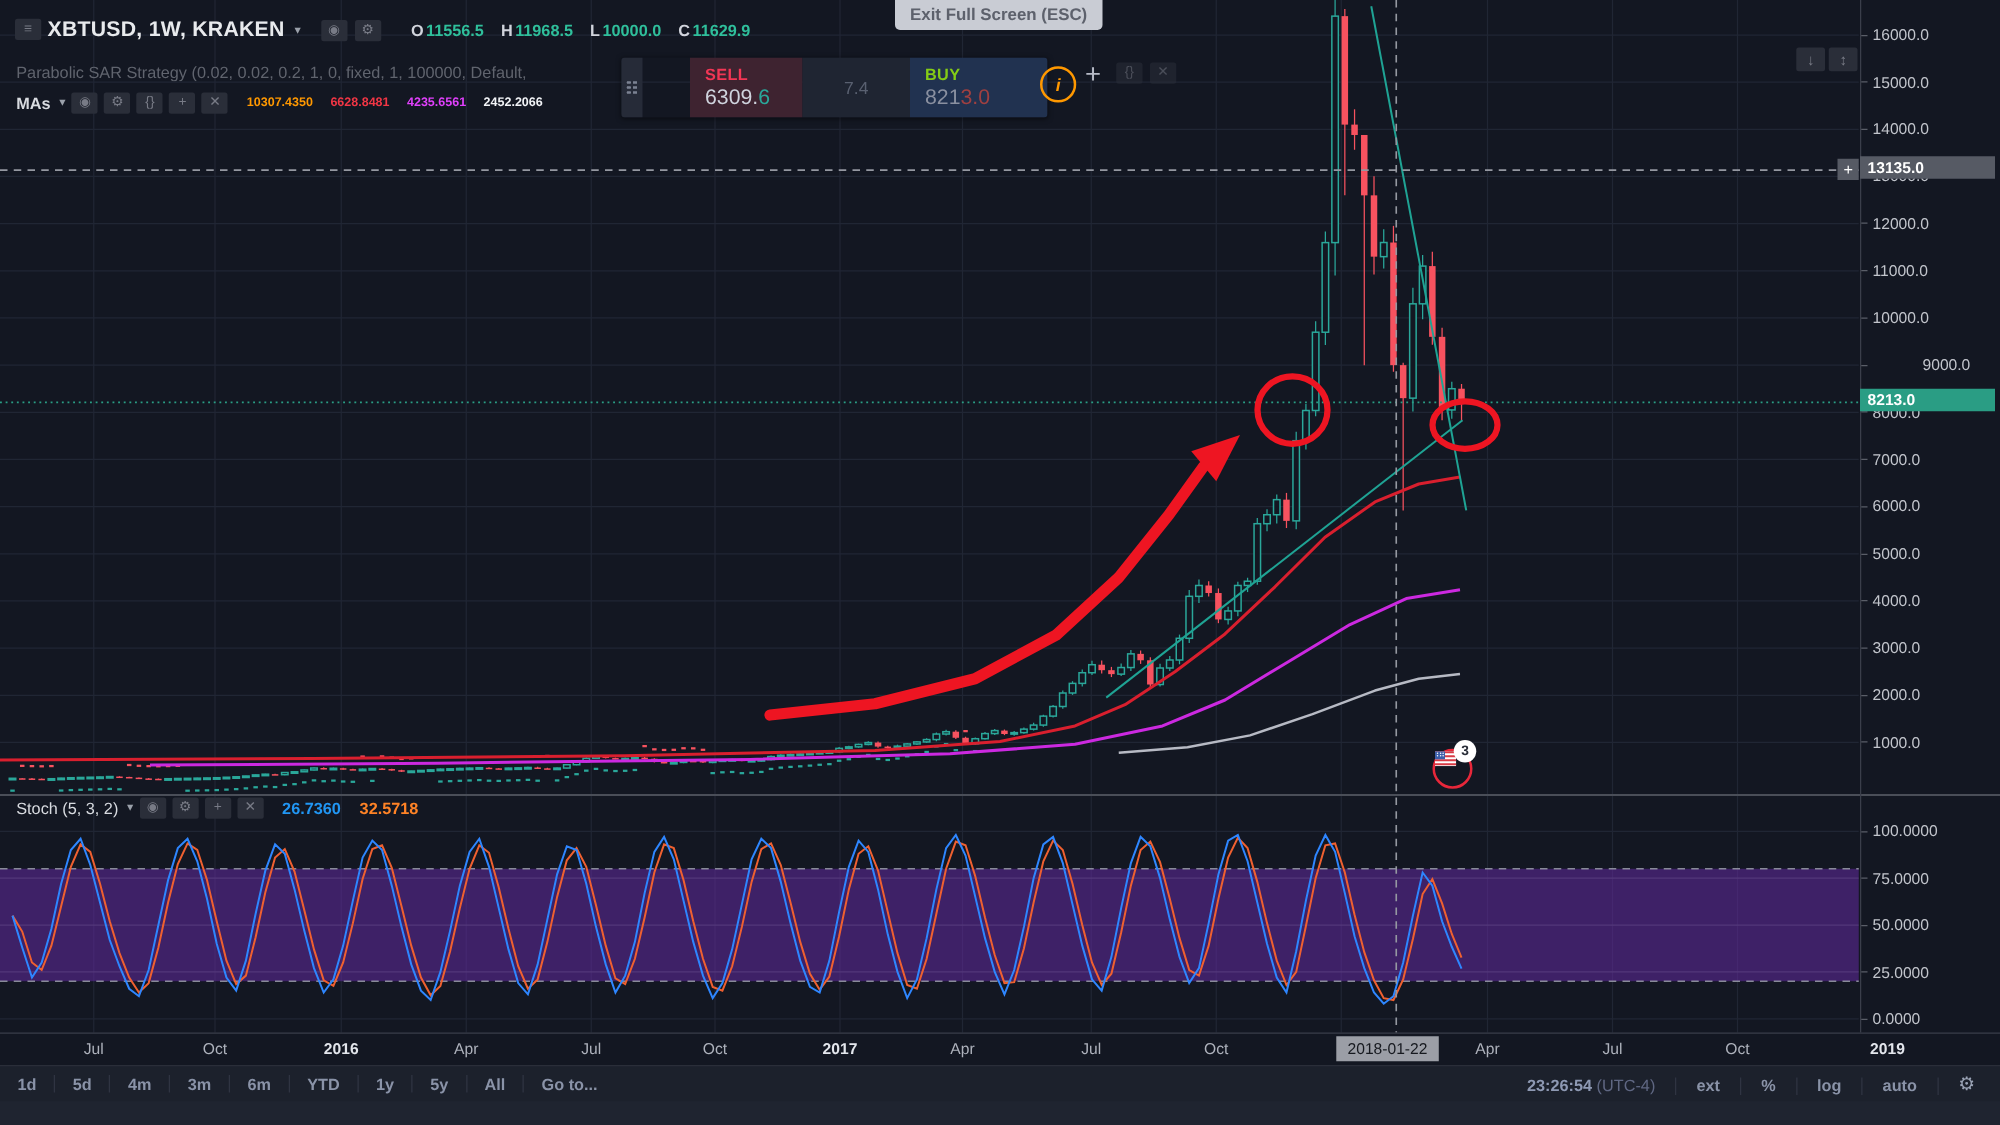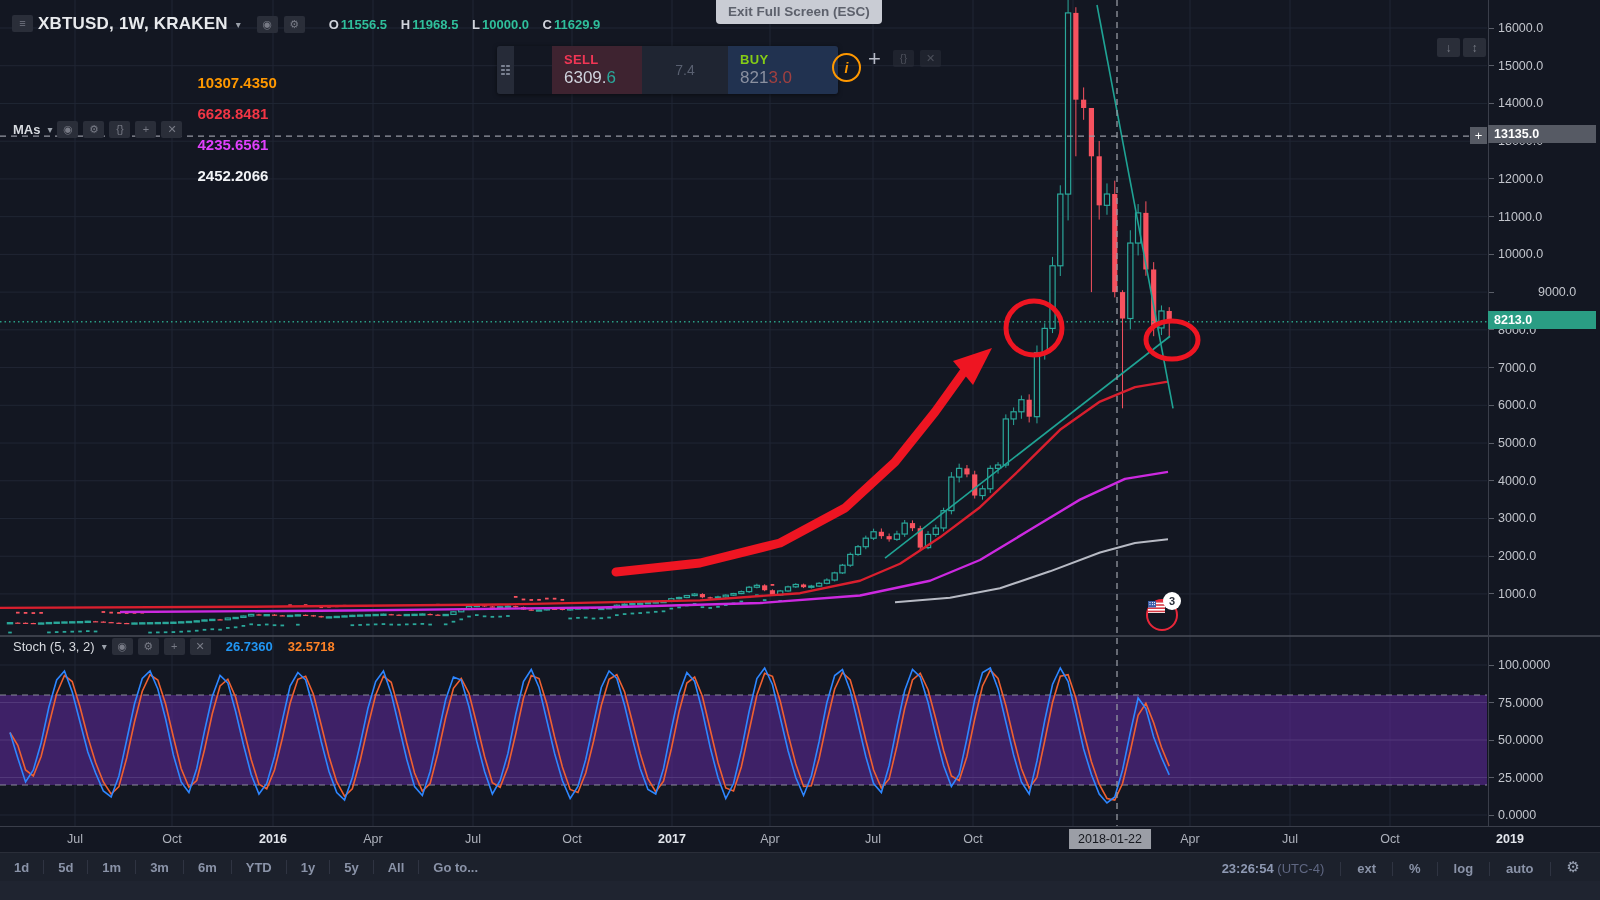--- a/index.html
+++ b/index.html
@@ -11,21 +11,21 @@
             background:#2a2e39;color:#787b86;border-radius:2px;font-size:11px;line-height:1;}
   .sym-title{font-size:17px;font-weight:bold;color:#e8eaed;letter-spacing:.2px;}
   .caret{color:#9aa0aa;font-size:10px;margin-left:2px;}
   .ohlc{font-size:13px;margin-left:8px;}
   .ohlc b{color:#d1d4dc;font-weight:bold;margin-left:10px;margin-right:2px;}
   .ohlc span.v{color:#2fbf9b;font-weight:bold;}
   #strategy-row{position:absolute;left:13px;top:50px;width:476px;overflow:hidden;white-space:nowrap;
                 font-size:13px;color:#60646e;z-index:30;}
   #mas-row{position:absolute;left:13px;top:74px;display:flex;align-items:center;gap:5px;font-size:13px;z-index:30;}
   #mas-row .lbl{color:#d8dbe0;font-weight:bold;}
-  #ma-values{display:flex;gap:14px;margin-left:10px;font-size:15px;font-weight:bold;flex-direction:column;}
+  #ma-values{display:flex;gap:14px;margin-left:10px;font-size:10px;font-weight:bold;}
   #stoch-row{position:absolute;left:13px;top:638px;display:flex;align-items:center;gap:5px;font-size:13px;z-index:30;}
   #stoch-row .lbl{color:#d8dbe0;}
   #stoch-row .kv{margin-left:10px;font-weight:bold;}
   
   #price-axis{position:absolute;left:1488px;top:0;width:112px;height:826px;border-left:1px solid #3a3e4a;z-index:20;}
   .p-tick{position:absolute;left:9px;transform:translateY(-50%);font-size:12.5px;color:#c2c5cc;white-space:nowrap;}
   .p-dash{position:absolute;left:0;width:5px;height:1px;background:#5a5e68;}
   .axis-label{position:absolute;z-index:25;font-size:12.5px;color:#fff;padding:2px 2px 2px 6px;white-space:nowrap;}
   #crosshair-price-label{left:1488px;top:125px;background:#565a64;font-weight:bold;width:100px;}
   #crosshair-plus{position:absolute;left:1470px;top:127px;width:17px;height:17px;background:#565a64;color:#fff;
@@ -572,20 +572,21 @@
     <span class="icon-box" style="margin-left:10px;">◉</span>
     <span class="icon-box">⚙</span>
     <span class="ohlc">
       <b>O</b><span class="v">11556.5</span>
       <b>H</b><span class="v">11968.5</span>
       <b>L</b><span class="v">10000.0</span>
       <b>C</b><span class="v">11629.9</span>
     </span>
   </div>
 
+  <div id="strategy-row">Parabolic SAR Strategy (0.02, 0.02, 0.2, 1, 0, fixed, 1, 100000, Default,</div>
 
   <div id="mas-row">
     <span class="lbl">MAs</span>
     <span class="caret">▾</span>
     <span class="icon-box">◉</span>
     <span class="icon-box">⚙</span>
     <span class="icon-box">{}</span>
     <span class="icon-box">+</span>
     <span class="icon-box">✕</span>
     <span id="ma-values">
@@ -719,21 +720,21 @@
     </div>
     <div id="flag-badge">3</div>
   </div>
 
   <div id="toolbar">
     <span id="ranges" style="display:flex;align-items:center;">
         <span class="rng">1d</span>
         <span class="tb-div"></span>
         <span class="rng">5d</span>
         <span class="tb-div"></span>
-        <span class="rng">1m</span>
+        <span class="rng">4m</span>
         <span class="tb-div"></span>
         <span class="rng">3m</span>
         <span class="tb-div"></span>
         <span class="rng">6m</span>
         <span class="tb-div"></span>
         <span class="rng">YTD</span>
         <span class="tb-div"></span>
         <span class="rng">1y</span>
         <span class="tb-div"></span>
         <span class="rng">5y</span>

